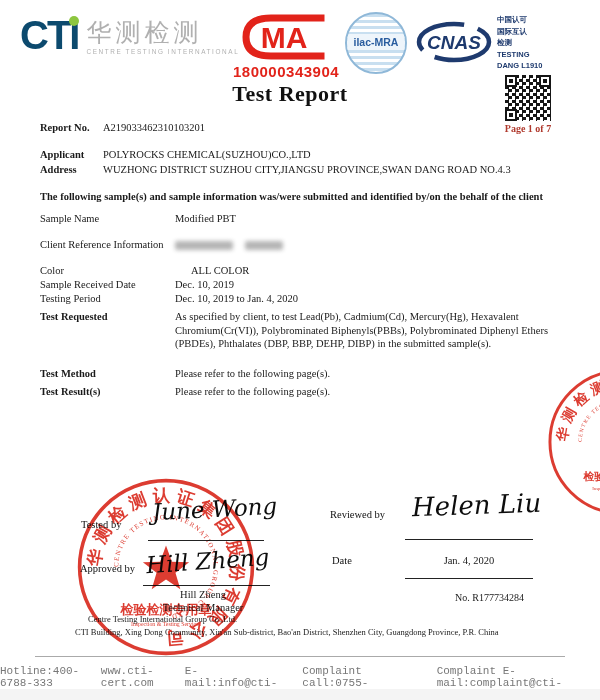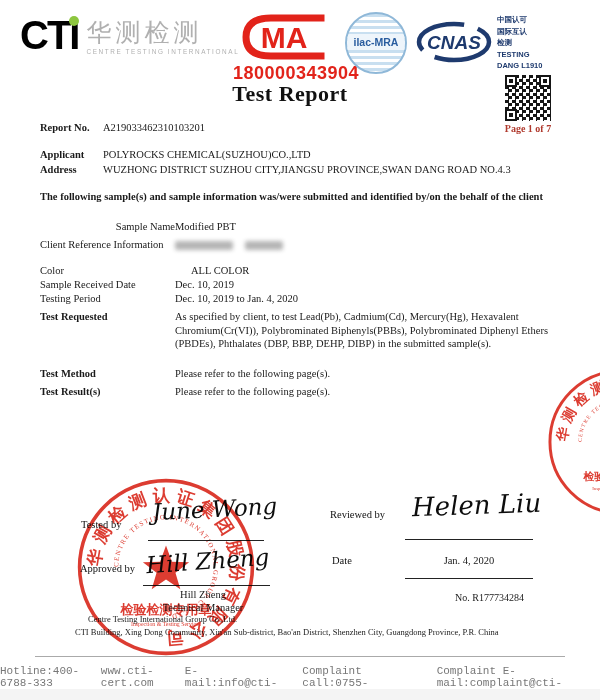--- a/index.html
+++ b/index.html
@@ -1,28 +1,28 @@
 <!DOCTYPE html>
 <html><head>
 <meta charset="utf-8">
 <style>
   html,body{margin:0;padding:0;background:#e8e8e8;}
   .page{position:relative;width:600px;height:700px;background:#ffffff;overflow:hidden;
         font-family:"Liberation Serif",serif;color:#1a1a1a;}
   
   .cti{position:absolute;left:20px;top:13px;display:flex;align-items:flex-start;}
   .cti-mark{position:relative;font-family:"Liberation Sans",sans-serif;font-weight:bold;
-            font-size:40px;line-height:44px;color:#000000;letter-spacing:-2px;}
+            font-size:40px;line-height:44px;color:#0c4a6e;letter-spacing:-2px;}
   .cti-dot{position:absolute;right:-1px;top:3px;width:10px;height:10px;border-radius:50%;background:#8dc63f;}
   .cti-right{margin-left:8px;padding-top:6px;}
   .cti-cn{font-family:"Liberation Sans",sans-serif;font-size:25px;line-height:26px;color:#b0b0b0;letter-spacing:4px;}
   .cti-tag{font-family:"Liberation Sans",sans-serif;font-size:6.4px;color:#b0b0b0;letter-spacing:1.6px;margin-top:3px;white-space:nowrap;}
   .cma{position:absolute;left:237px;top:10px;width:95px;height:54px;}
   .cma-number{position:absolute;left:233px;top:63px;width:102px;text-align:left;
-              font-family:"Liberation Sans",sans-serif;font-weight:bold;font-size:18px;color:#e2231a;letter-spacing:.5px;}
+              font-family:"Liberation Sans",sans-serif;font-weight:bold;font-size:15px;color:#e2231a;letter-spacing:.5px;}
   .ilac{position:absolute;left:345px;top:12px;width:58px;height:58px;border-radius:50%;
         border:2px solid #8fb8d8;background:repeating-linear-gradient(#c8dff0 0 3px,#ffffff 3px 6px);overflow:hidden;}
   .ilac-band{position:absolute;left:-2px;right:-2px;top:20px;height:16px;background:#eef5fb;
              display:flex;align-items:center;justify-content:center;
              font-family:"Liberation Sans",sans-serif;font-weight:bold;font-size:10.5px;color:#2a5d9f;}
   .cnas{position:absolute;left:415px;top:20px;width:78px;height:44px;}
   .accred{position:absolute;left:497px;top:14px;font-family:"Liberation Sans",sans-serif;
           font-weight:bold;font-size:7.5px;line-height:11.5px;color:#1e3a6e;}
   .qr{position:absolute;left:505px;top:75px;width:46px;height:46px;
       background:repeating-conic-gradient(#161616 0% 25%,#ffffff 0% 50%);background-size:7px 7px;}
@@ -118,21 +118,21 @@
     <span class="lab">Applicant</span>
     <span class="val">POLYROCKS CHEMICAL(SUZHOU)CO.,LTD</span>
   </div>
   <div class="frow" style="top:163px;">
     <span class="lab">Address</span>
     <span class="val">WUZHONG DISTRICT SUZHOU CITY,JIANGSU PROVINCE,SWAN DANG ROAD NO.4.3</span>
   </div>
 
   <div class="intro">The following sample(s) and sample information was/were submitted and identified by/on the behalf of the client</div>
 
-  <div class="srow" style="top:220px;text-align:right;">
+  <div class="srow" style="top:212px;">
     <span class="lab">Sample Name</span>
     <span class="val">Modified PBT</span>
   </div>
   <div class="srow" style="top:238px;width:420px;">
     <span class="lab">Client Reference Information</span>
     <span class="val"><span class="redact" style="width:58px;"></span><span class="redact" style="width:38px;"></span></span>
   </div>
   <div class="srow" style="top:264px;gap:16px;">
     <span class="lab">Color</span>
     <span class="val">ALL COLOR</span>

